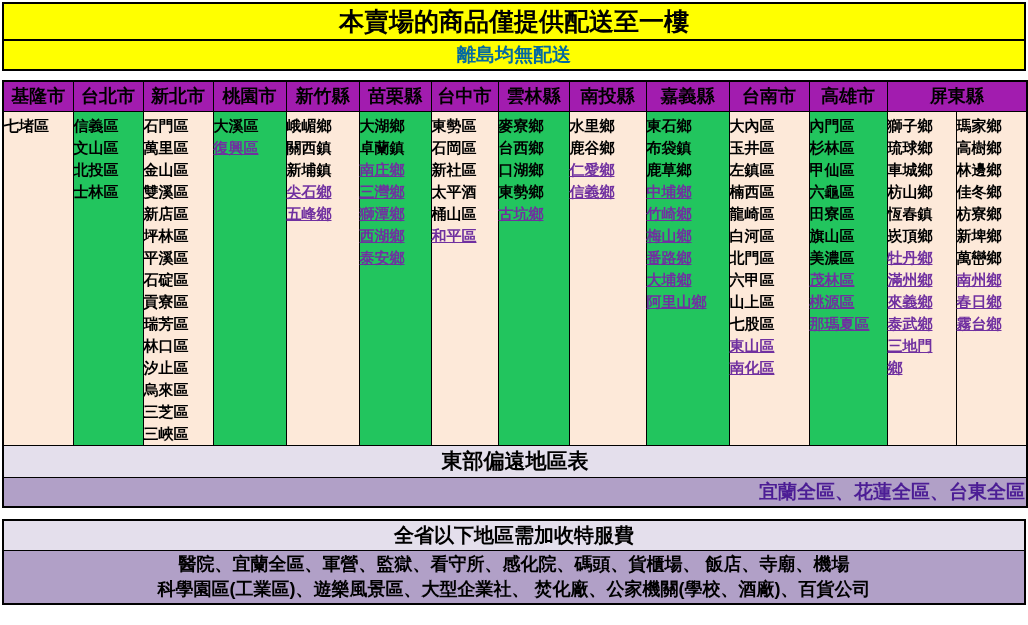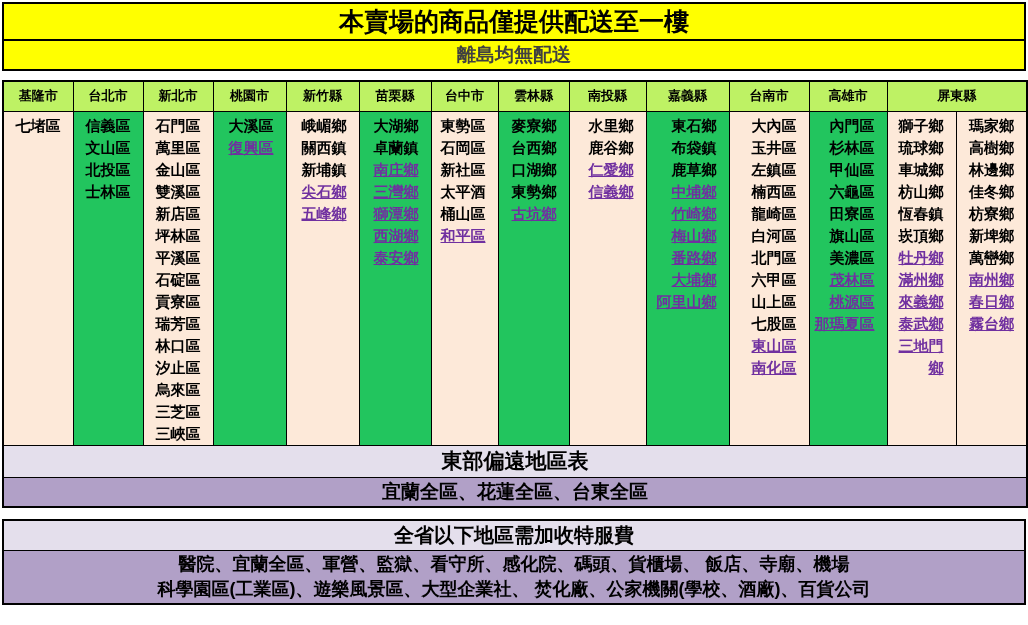--- a/index.html
+++ b/index.html
@@ -16,47 +16,47 @@
   td,th{border:1px solid #000;box-sizing:border-box;}
 
   
   .banner-table{border:2px solid #000;}
   .banner-row1 td{
     background:#FFFF00;color:#000;
     font-size:25px;text-align:center;height:33px;
     border:none;border-bottom:2px solid #000;
   }
   .banner-row2 td{
-    background:#FFFF00;color:#404040;
+    background:#FFFF00;color:#0369a1;
     font-size:19px;text-align:center;height:25px;border:none;
   }
 
   
   .main-table{border:2px solid #000;margin-top:9px;}
   .section-title{
     background:#E4DFEC;color:#000;
     font-size:21px;text-align:center;height:32px;
   }
   .hdr{
-    background:#bef264;color:#000;
-    font-size:13px;text-align:center;height:30px;
+    background:#a21caf;color:#000;
+    font-size:18px;text-align:center;height:30px;
     padding:0 1px;
   }
   .col{
-    vertical-align:top;text-align:right;
+    vertical-align:top;text-align:left;
     height:332px;padding:3px 12px 0 0;
     word-break:break-all;
   }
   .bg-peach{background:#FDE9D9;}
   .bg-blue{background:#22c55e;}
   .district{font-size:15px;line-height:22px;color:#000;}
   .district.purple{color:#7030A0;text-decoration:underline;}
   .east-content{
-    background:#B1A0C7;color:#000000;
-    font-size:19px;text-align:center;height:28px;
+    background:#B1A0C7;color:#4c1d95;
+    font-size:19px;text-align:right;height:28px;
   }
 
   
   .fee-table{border:2px solid #000;margin-top:11px;}
   .fee-title{
     background:#E4DFEC;color:#000;
     font-size:20px;text-align:center;height:24px;
   }
   .fee-content{
     background:#B1A0C7;color:#000;

